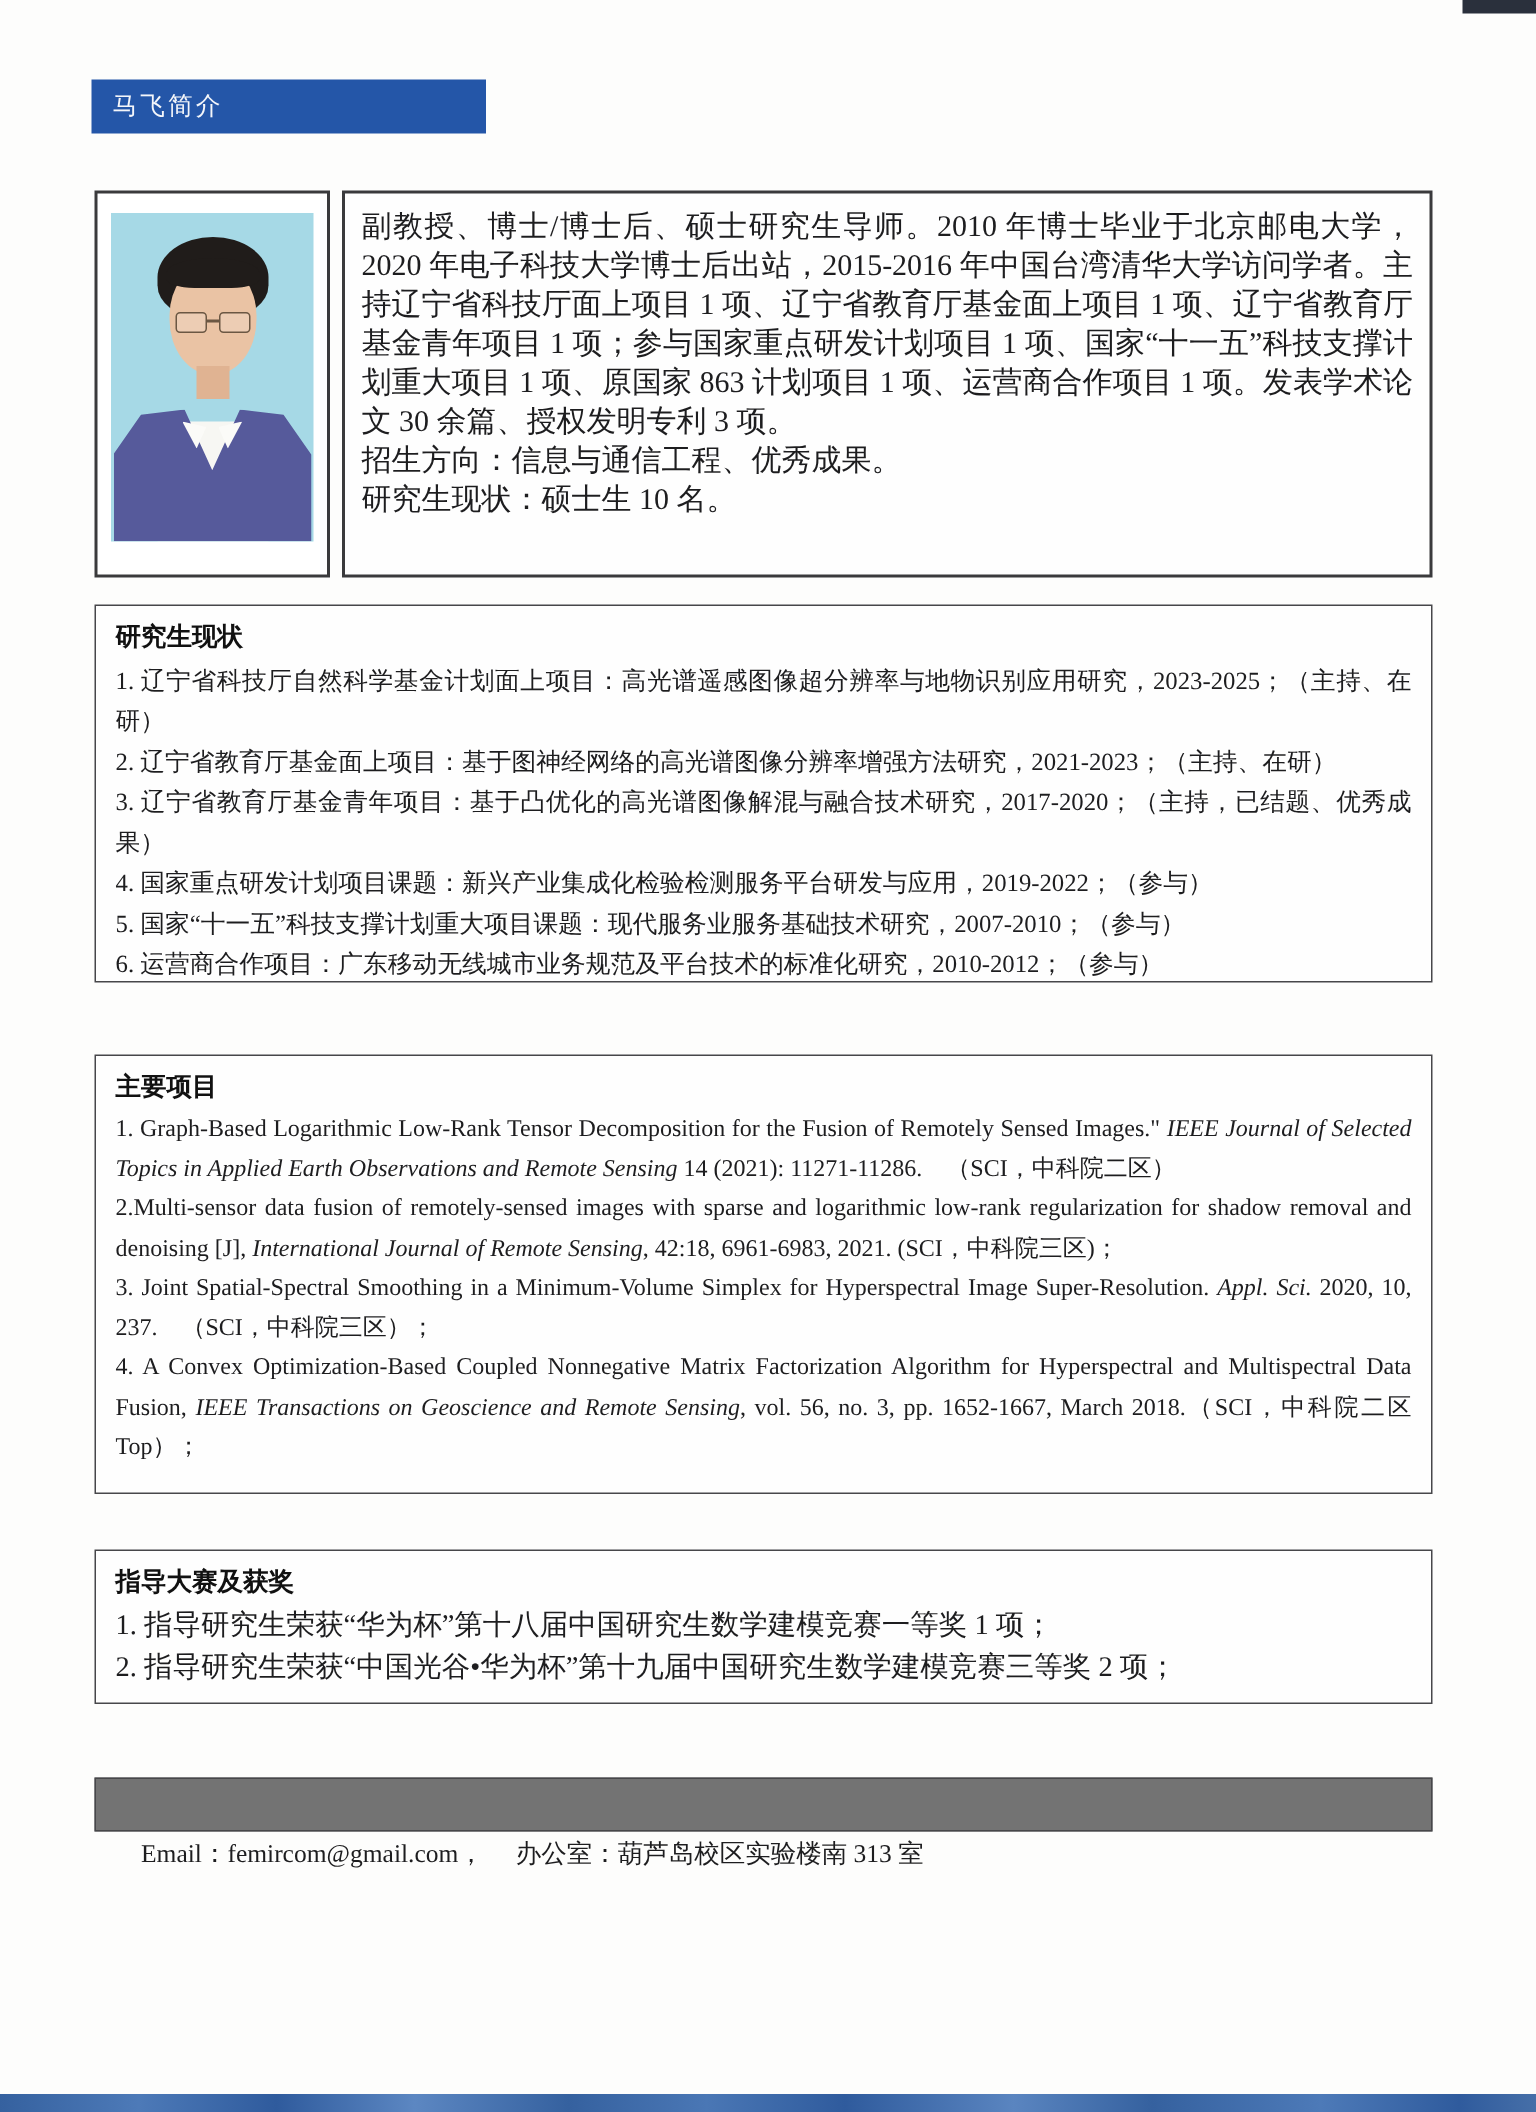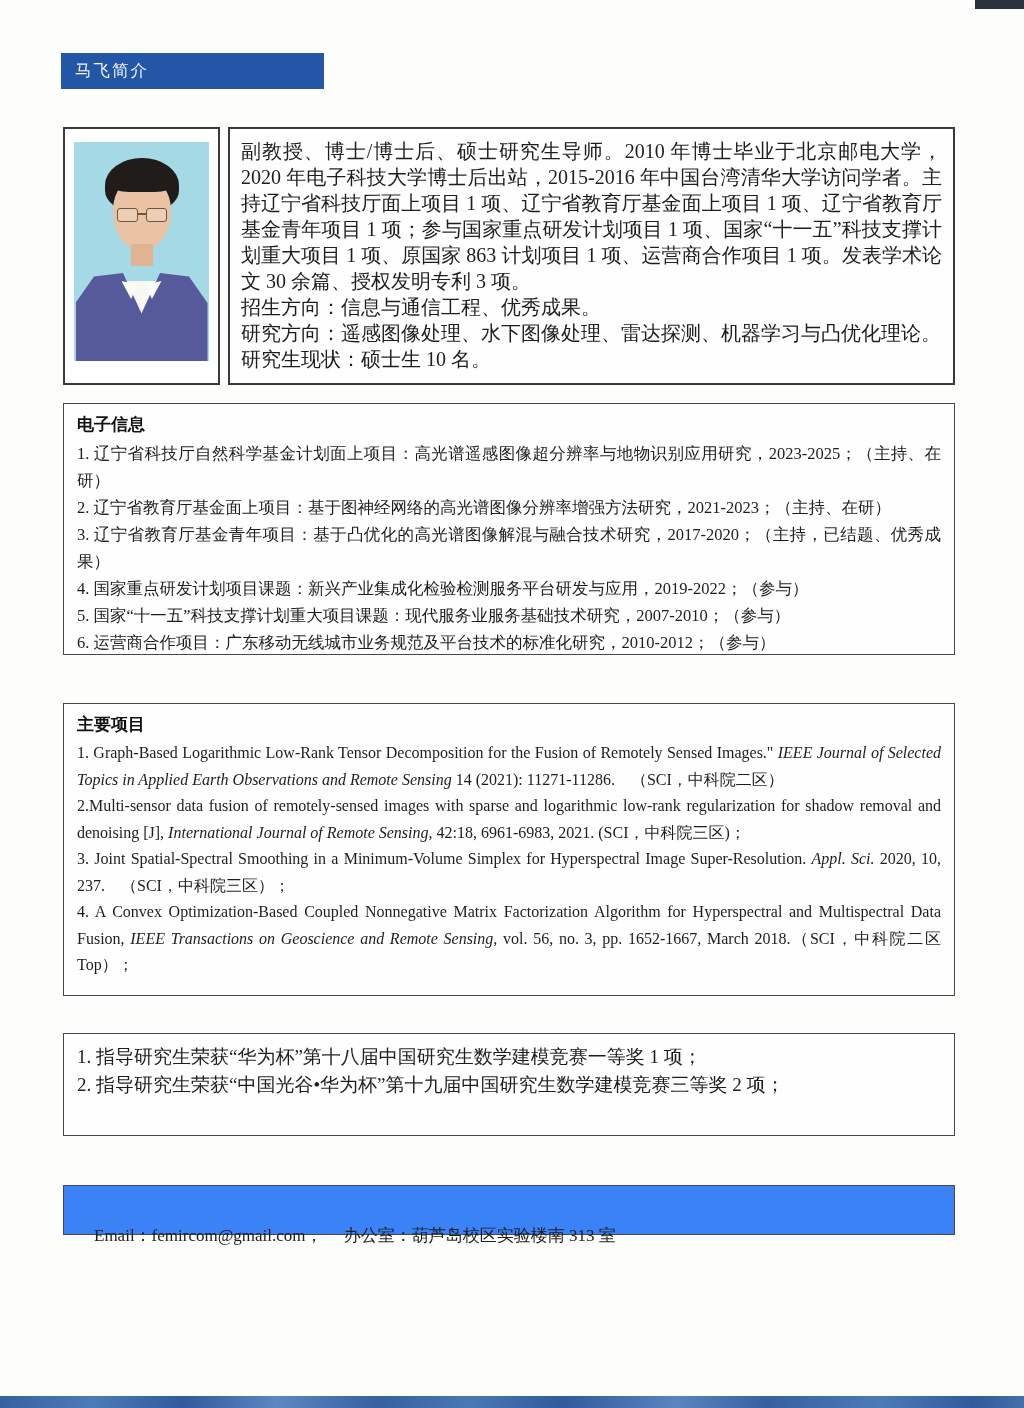--- a/index.html
+++ b/index.html
@@ -140,23 +140,23 @@
 
   .sec-publications { top: 703px; height: 293px; }
   .sec-publications .pub-item { font-size: 16px; line-height: 26.5px; text-align: justify; }
   .sec-publications .pub-item i { font-style: italic; }
 
   .sec-awards { top: 1033px; height: 103px; }
   .sec-awards .item { font-size: 19px; line-height: 28px; }
 
   .contact-box {
     position: absolute; left: 63px; top: 1185px;
-    width: 892px; height: 50px;
+    width: 892px; height: 36px;
     border: 1.5px solid #47474a;
-    background: #3b82f6;
+    background: #737373;
     font-size: 17px;
     line-height: 33px;
     padding: 0 13px;
     white-space: pre;
   }
 </style>
 </head>
 <body>
 
 <div class="page">
@@ -179,26 +179,25 @@
       <div class="shirt"></div>
       <div class="sweater"></div>
       <div class="collar-l"></div>
       <div class="collar-r"></div>
     </div>
   </div>
 
   <div class="bio-box">
     <p class="main">副教授、博士/博士后、硕士研究生导师。2010 年博士毕业于北京邮电大学，2020 年电子科技大学博士后出站，2015-2016 年中国台湾清华大学访问学者。主持辽宁省科技厅面上项目 1 项、辽宁省教育厅基金面上项目 1 项、辽宁省教育厅基金青年项目 1 项；参与国家重点研发计划项目 1 项、国家“十一五”科技支撑计划重大项目 1 项、原国家 863 计划项目 1 项、运营商合作项目 1 项。发表学术论文 30 余篇、授权发明专利 3 项。</p>
     <p>招生方向：信息与通信工程、优秀成果。</p>
-    <p>研究方向：遥感图像处理、水下图像处理、雷达探测、机器学习与凸优化理论。</p>
     <p>研究生现状：硕士生 10 名。</p>
   </div>
 
   <div class="section sec-projects">
-    <div class="section-title">电子信息</div>
+    <div class="section-title">研究生现状</div>
     <div id="projects-list">
         <div class="item">1. 辽宁省科技厅自然科学基金计划面上项目：高光谱遥感图像超分辨率与地物识别应用研究，2023-2025；（主持、在研）</div>
         <div class="item">2. 辽宁省教育厅基金面上项目：基于图神经网络的高光谱图像分辨率增强方法研究，2021-2023；（主持、在研）</div>
         <div class="item">3. 辽宁省教育厅基金青年项目：基于凸优化的高光谱图像解混与融合技术研究，2017-2020；（主持，已结题、优秀成果）</div>
         <div class="item">4. 国家重点研发计划项目课题：新兴产业集成化检验检测服务平台研发与应用，2019-2022；（参与）</div>
         <div class="item">5. 国家“十一五”科技支撑计划重大项目课题：现代服务业服务基础技术研究，2007-2010；（参与）</div>
         <div class="item">6. 运营商合作项目：广东移动无线城市业务规范及平台技术的标准化研究，2010-2012；（参与）</div>
       </div>
   </div>
 
@@ -206,20 +205,21 @@
     <div class="section-title">主要项目</div>
     <div id="publications-list">
         <div class="pub-item"><span>1. Graph-Based Logarithmic Low-Rank Tensor Decomposition for the Fusion of Remotely Sensed Images." </span><i>IEEE Journal of Selected Topics in Applied Earth Observations and Remote Sensing</i><span> 14 (2021): 11271-11286.　（SCI，中科院二区）</span></div>
         <div class="pub-item"><span>2.Multi-sensor data fusion of remotely-sensed images with sparse and logarithmic low-rank regularization for shadow removal and denoising [J], </span><i>International Journal of Remote Sensing</i><span>, 42:18, 6961-6983, 2021. (SCI，中科院三区)；</span></div>
         <div class="pub-item"><span>3. Joint Spatial-Spectral Smoothing in a Minimum-Volume Simplex for Hyperspectral Image Super-Resolution. </span><i>Appl. Sci.</i><span> 2020, 10, 237.　（SCI，中科院三区）；</span></div>
         <div class="pub-item"><span>4. A Convex Optimization-Based Coupled Nonnegative Matrix Factorization Algorithm for Hyperspectral and Multispectral Data Fusion, </span><i>IEEE Transactions on Geoscience and Remote Sensing</i><span>, vol. 56, no. 3, pp. 1652-1667, March 2018.（SCI，中科院二区 Top）；</span></div>
       </div>
   </div>
 
   <div class="section sec-awards">
+    <div class="section-title">指导大赛及获奖</div>
     <div id="awards-list">
         <div class="item">1. 指导研究生荣获“华为杯”第十八届中国研究生数学建模竞赛一等奖 1 项；</div>
         <div class="item">2. 指导研究生荣获“中国光谷•华为杯”第十九届中国研究生数学建模竞赛三等奖 2 项；</div>
       </div>
   </div>
 
   <div class="contact-box">
     <span>Email：femircom@gmail.com，　 办公室：葫芦岛校区实验楼南 313 室</span>
   </div>
 

